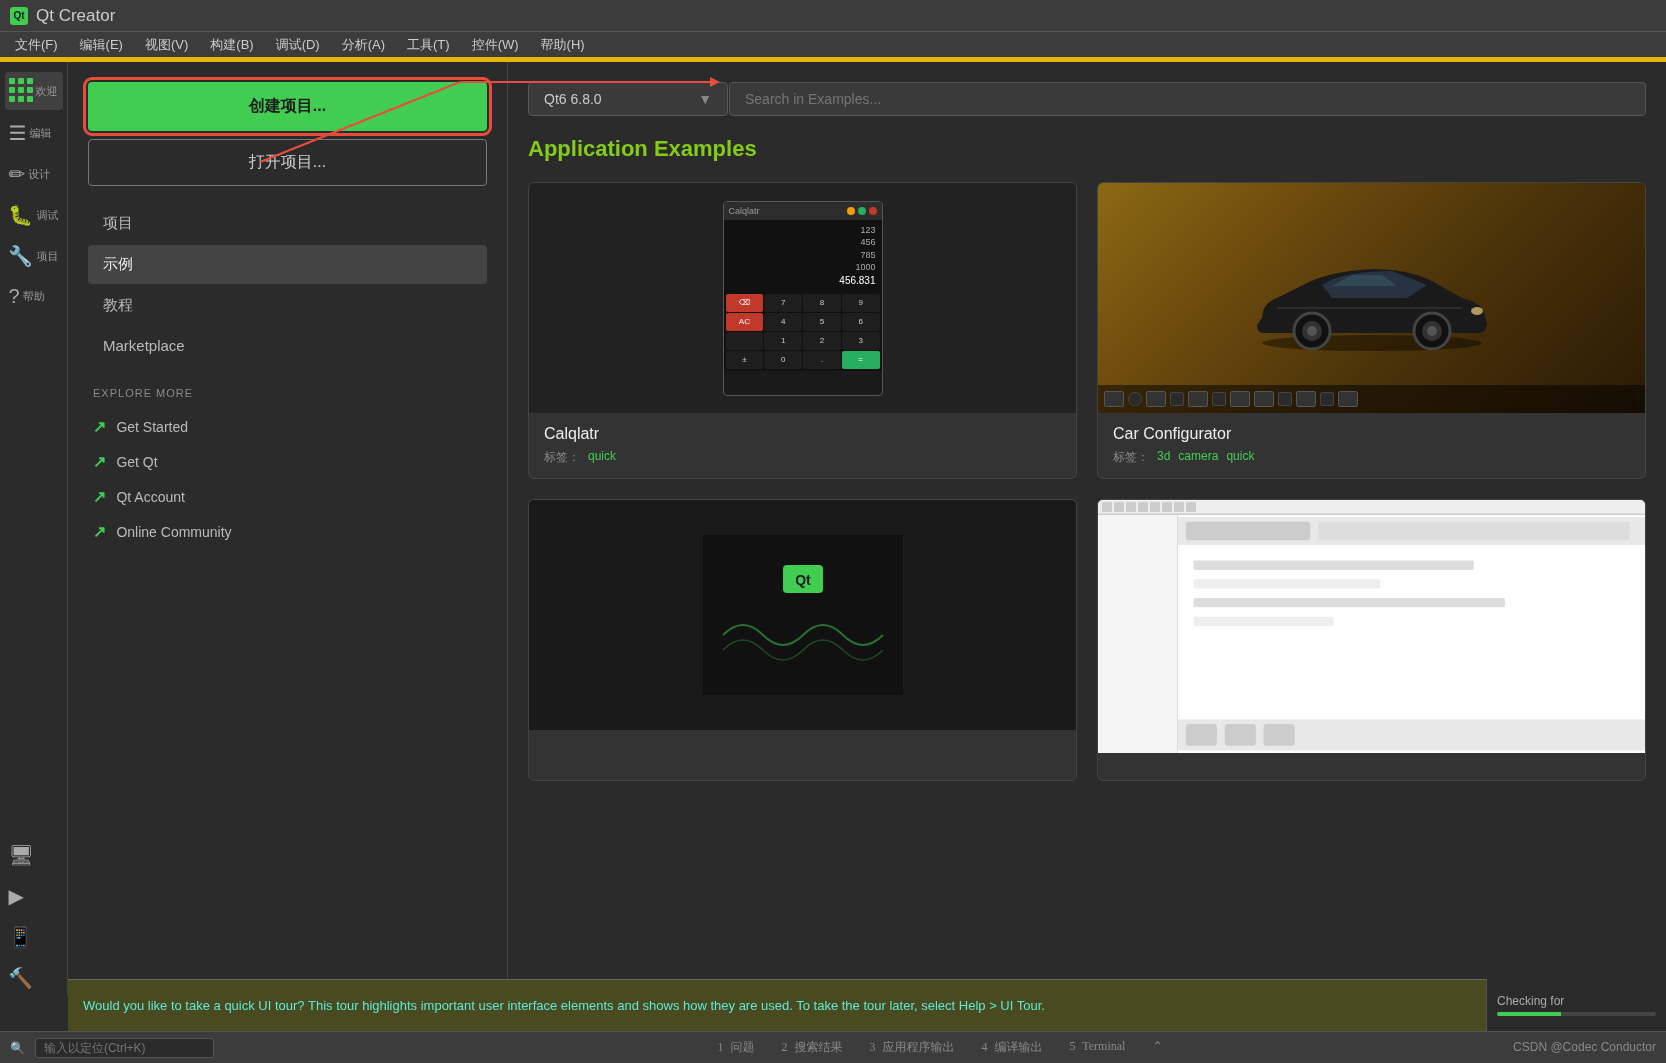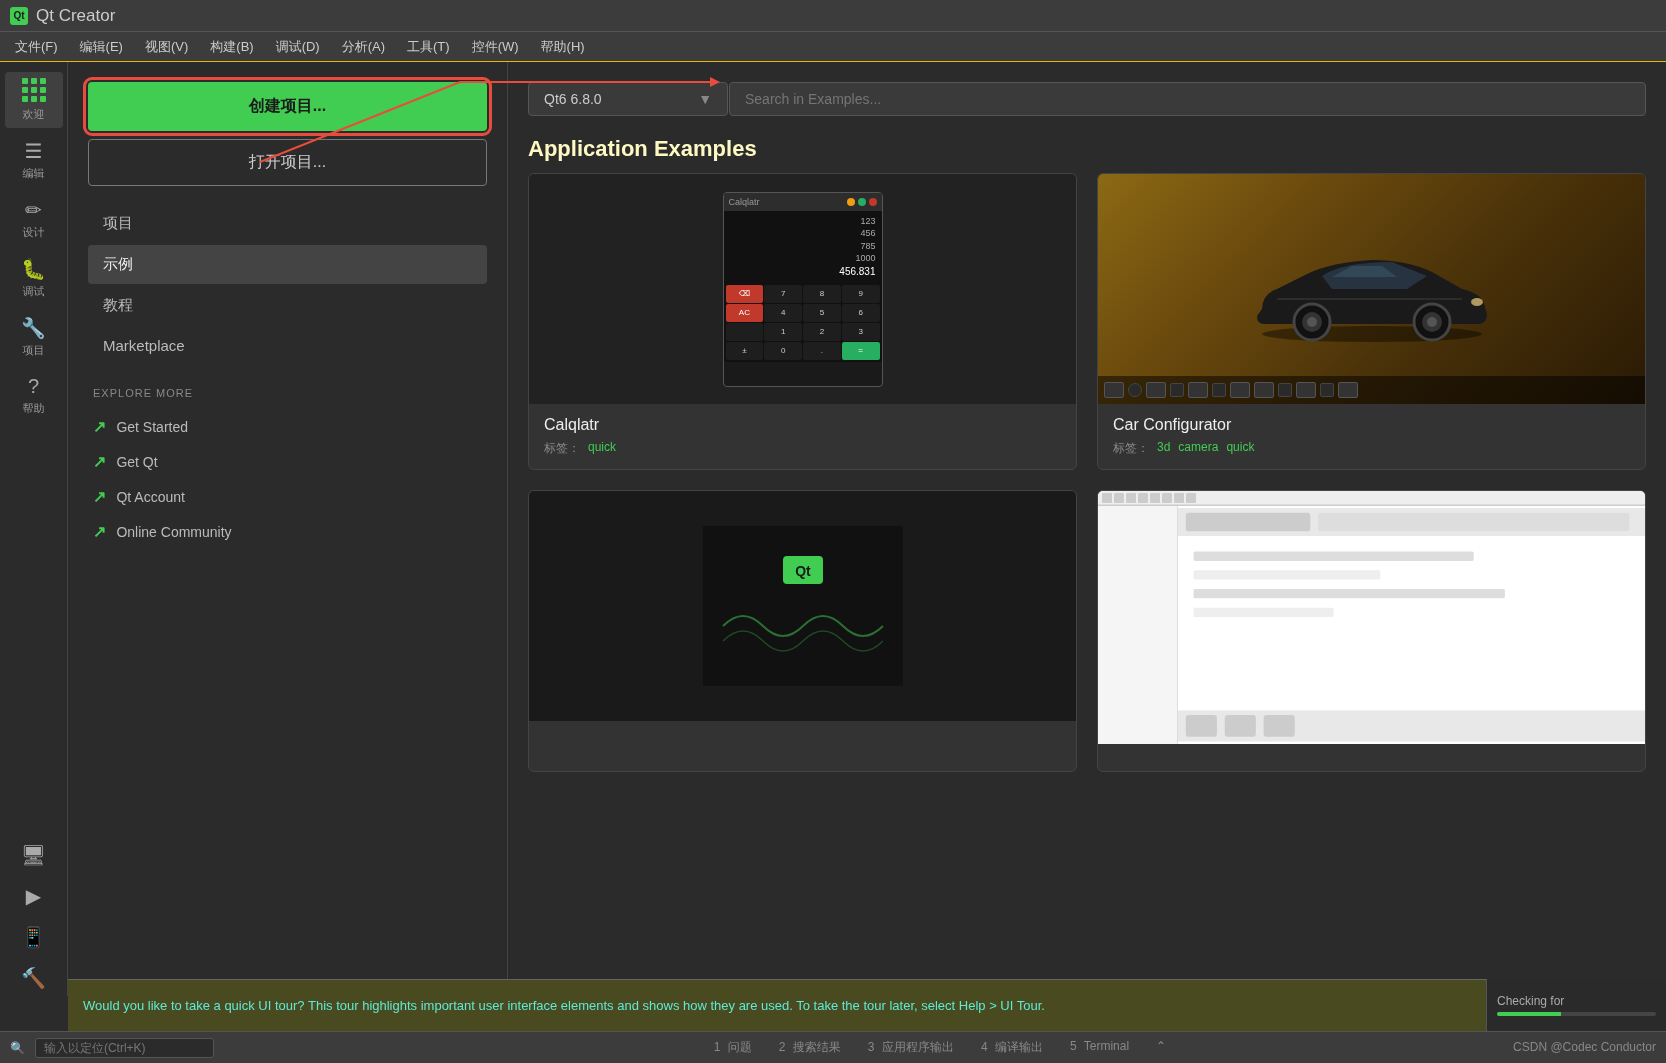--- a/index.html
+++ b/index.html
@@ -41,21 +41,21 @@
     }
 
     
     .menu-bar {
       height: 30px;
       background: #3c3c3c;
       display: flex;
       align-items: center;
       padding: 0 5px;
       gap: 2px;
-      border-bottom: 1px solid #eab308;
+      border-bottom: 5px solid #eab308;
     }
     .menu-item {
       padding: 4px 10px;
       font-size: 13px;
       color: #ccc;
       cursor: pointer;
       border-radius: 3px;
     }
 
     
@@ -70,21 +70,21 @@
       background: #2b2b2b;
       display: flex;
       flex-direction: column;
       align-items: center;
       padding-top: 10px;
       gap: 5px;
       border-right: 1px solid #444;
     }
     .sidebar-icon-item {
       display: flex;
-      flex-direction: column;
+      flex-direction: row;
       align-items: center;
       gap: 3px;
       padding: 6px 4px;
       cursor: pointer;
       border-radius: 4px;
       width: 58px;
     }
     .sidebar-icon-item.active { background: #404040; }
     .sidebar-icon-symbol {
       font-size: 20px;
@@ -229,22 +229,22 @@
       color: #ccc;
       padding: 8px 15px;
       border-radius: 4px;
       font-size: 14px;
       flex: 1;
       outline: none;
     }
 
     .examples-title {
       font-size: 22px;
-      color: #fef9c3;
-      margin-bottom: 11px;
+      color: #84cc16;
+      margin-bottom: 20px;
       font-weight: 600;
     }
 
     .examples-grid {
       display: grid;
       grid-template-columns: repeat(2, 1fr);
       gap: 20px;
     }
 
     .example-card {
@@ -400,20 +400,21 @@
       padding: 2px 8px;
       font-size: 12px;
       border-radius: 3px;
       width: 179px;
     }
     .status-tabs {
       display: flex;
       gap: 23px;
       flex: 1;
       justify-content: center;
+      font-family: Liberation Serif, serif;
     }
     .status-tab {
       color: #aaa;
       font-size: 12px;
       cursor: pointer;
     }
     .status-tab span { color: #888; margin-right: 4px; }
 
     
     .checking-bar {

